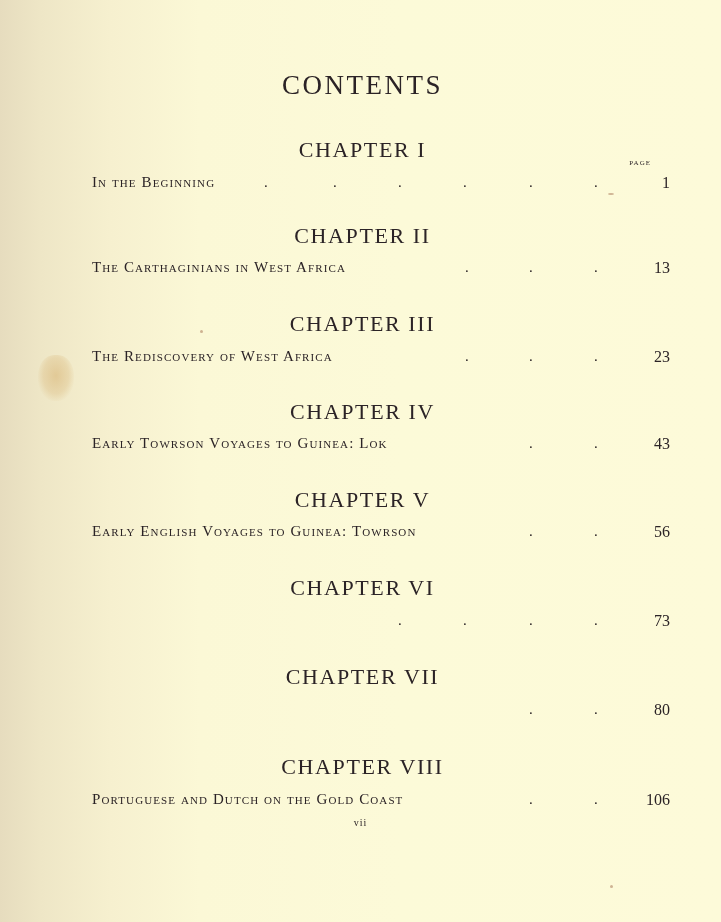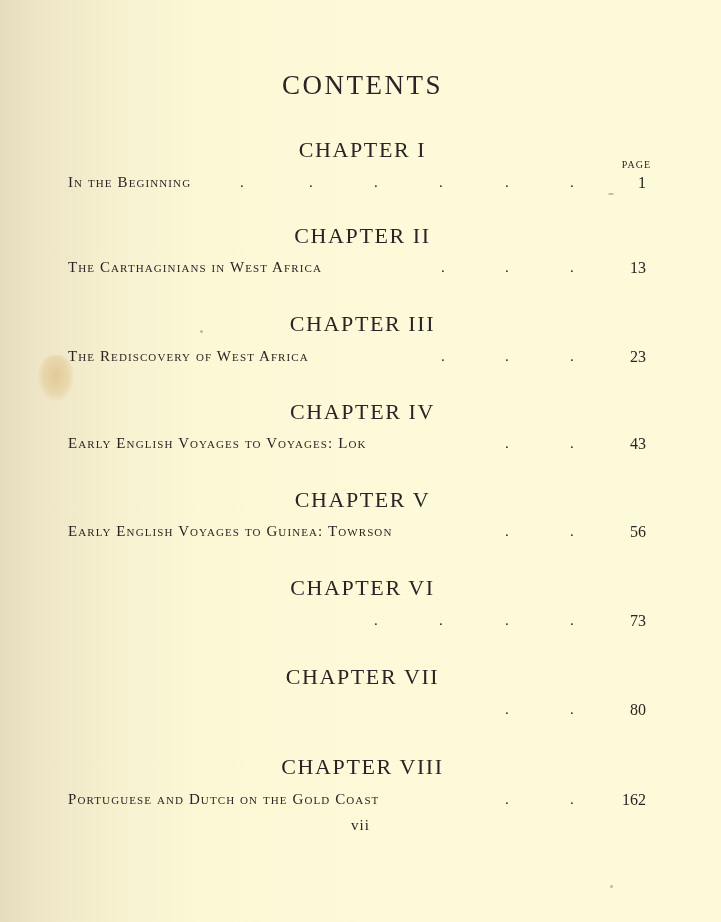--- a/index.html
+++ b/index.html
@@ -47,29 +47,29 @@
       left: 0; width: 725px;
       text-align: center;
       font-size: 22px;
       letter-spacing: 1.6px;
       color: #2b2326;
     }
     .page-label {
       position: absolute;
       right: 70px;
       top: 156px;
-      font-size: 14px;
+      font-size: 10px;
       letter-spacing: 1px;
       font-variant: small-caps;
       text-transform: lowercase;
       color: #2b2326;
     }
     .entry {
       position: absolute;
-      left: 68px;
+      left: 92px;
       width: 578px;
       height: 20px;
       font-size: 15px;
       color: #2b2326;
     }
     .entry-title {
       position: absolute;
       left: 0; top: 0;
       font-variant: small-caps;
       letter-spacing: 1.1px;
@@ -83,21 +83,21 @@
       position: absolute;
       right: 0; top: 0;
       font-size: 16px;
       font-style: normal;
     }
     .folio {
       position: absolute;
       left: 0; width: 721px;
       top: 817px;
       text-align: center;
-      font-size: 15px;
+      font-size: 10px;
       letter-spacing: 1px;
       color: #2b2326;
     }
   </style>
 </head>
 <body>
 
 <div class="page">
 
   <div class="stain"></div>
@@ -134,21 +134,21 @@
   <div class="entry" style="top:348px;text-align:center;">
     <span class="entry-title">The Rediscovery of West Africa</span>
     <span class="dot" style="left:373px;">.</span>
     <span class="dot" style="left:437px;">.</span>
     <span class="dot" style="left:502px;">.</span>
     <span class="entry-page">23</span>
   </div>
 
   <div class="chapter-heading" style="top:399px;">CHAPTER IV</div>
   <div class="entry" style="top:435px;">
-    <span class="entry-title">Early English Voyages to Voyages: Lok</span>
+    <span class="entry-title">Early Towrson Voyages to Guinea: Lok</span>
     <span class="dot" style="left:437px;">.</span>
     <span class="dot" style="left:502px;">.</span>
     <span class="entry-page">43</span>
   </div>
 
   <div class="chapter-heading" style="top:487px;">CHAPTER V</div>
   <div class="entry" style="top:523px;">
     <span class="entry-title">Early English Voyages to Guinea: Towrson</span>
     <span class="dot" style="left:437px;">.</span>
     <span class="dot" style="left:502px;">.</span>
@@ -169,17 +169,17 @@
     <span class="dot" style="left:437px;">.</span>
     <span class="dot" style="left:502px;">.</span>
     <span class="entry-page">80</span>
   </div>
 
   <div class="chapter-heading" style="top:754px;">CHAPTER VIII</div>
   <div class="entry" style="top:791px;">
     <span class="entry-title">Portuguese and Dutch on the Gold Coast</span>
     <span class="dot" style="left:437px;">.</span>
     <span class="dot" style="left:502px;">.</span>
-    <span class="entry-page">162</span>
+    <span class="entry-page">106</span>
   </div>
 
   <div class="folio">vii</div>
 </div>
 
 </body></html>

